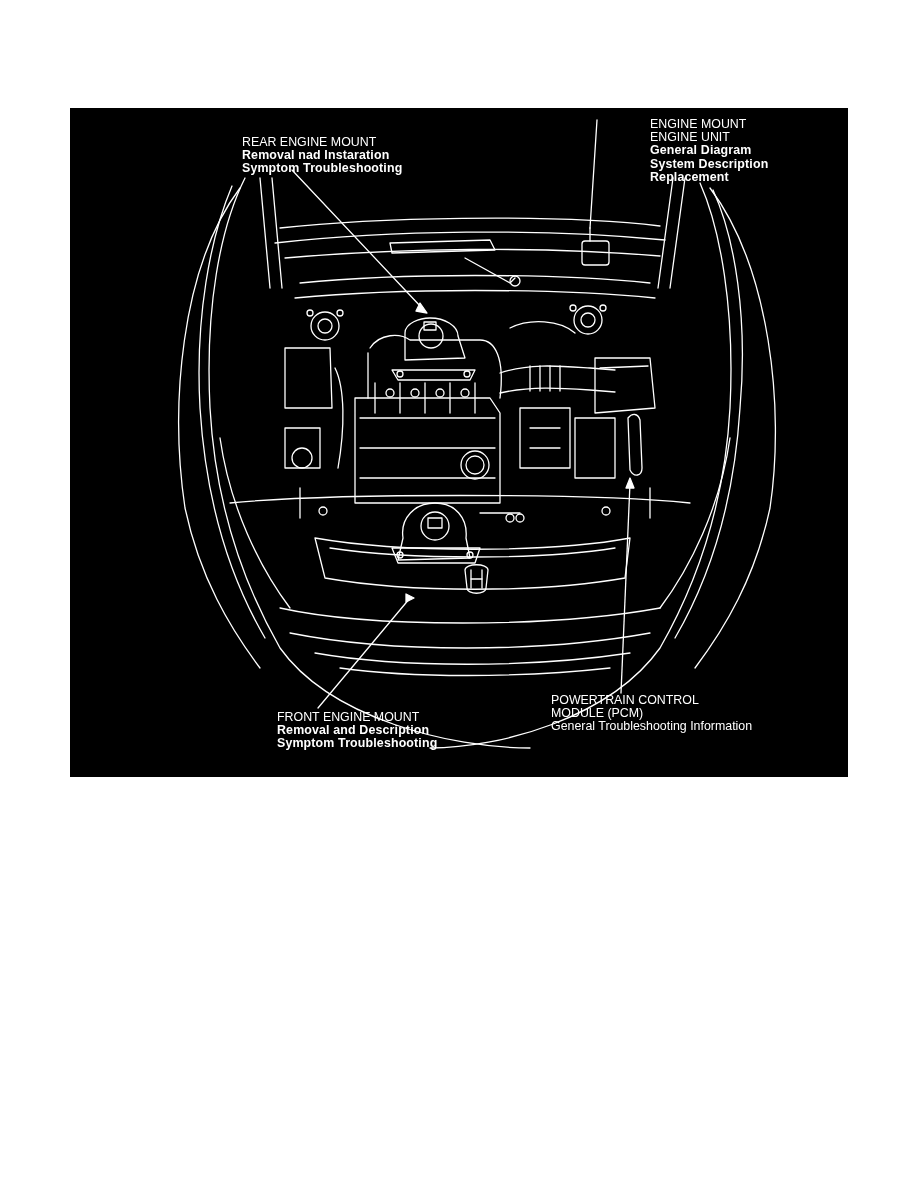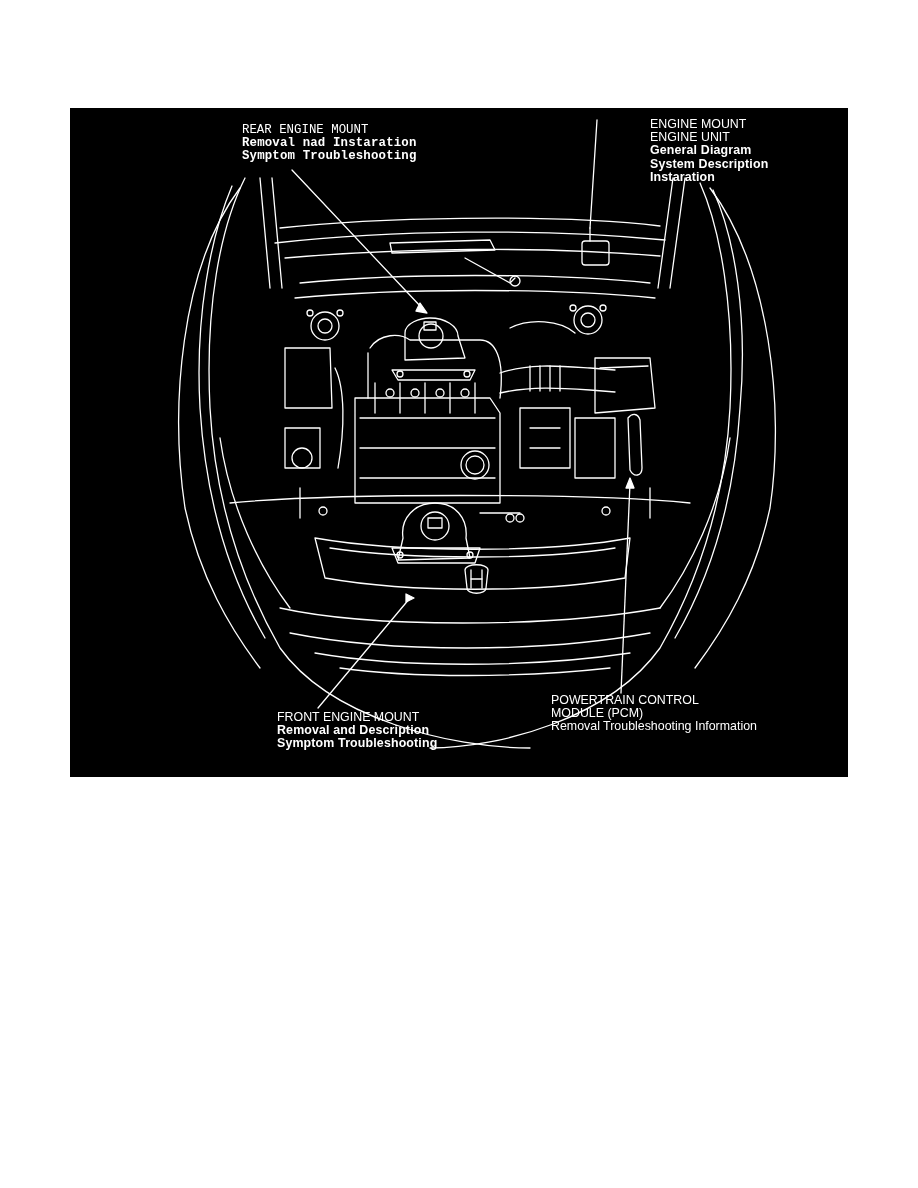--- a/index.html
+++ b/index.html
@@ -134,38 +134,38 @@
 
     <path d="M222 62 L352 200"></path>
     <path d="M350 195 L357 205 L346 203 Z" fill="#ffffff"></path>
     <path d="M527 12 L520 120"></path>
     <path d="M248 600 L340 490"></path>
     <path d="M336 486 L344 490 L336 494 Z" fill="#ffffff"></path>
     <path d="M551 585 L560 375"></path>
     <path d="M556 380 L560 370 L564 380 Z" fill="#ffffff"></path>
   </svg>
 
-  <div class="label" style="left:172px; top:16px;font-family:Liberation Mono, monospace;">
+  <div class="label" style="left:172px; top:28px;">
     <span class="ln head">REAR ENGINE MOUNT</span>
     <span class="ln bold">Removal nad Instaration</span>
     <span class="ln bold">Symptom Troubleshooting</span>
   </div>
 
   <div class="label" style="left:540px; top:10px;margin-left:40px;">
     <span class="ln head">ENGINE MOUNT</span>
     <span class="ln head">ENGINE UNIT</span>
     <span class="ln bold">General Diagram</span>
     <span class="ln bold">System Description</span>
-    <span class="ln bold">Instaration</span>
+    <span class="ln bold">Replacement</span>
   </div>
 
   <div class="label" style="left:207px; top:603px;">
     <span class="ln head">FRONT ENGINE MOUNT</span>
     <span class="ln bold">Removal and Description</span>
     <span class="ln bold">Symptom Troubleshooting</span>
   </div>
 
   <div class="label" style="left:481px; top:586px;">
     <span class="ln head">POWERTRAIN CONTROL</span>
     <span class="ln head">MODULE (PCM)</span>
-    <span class="ln">Removal Troubleshooting Information</span>
+    <span class="ln">General Troubleshooting Information</span>
   </div>
 </div>
 
 </body></html>

